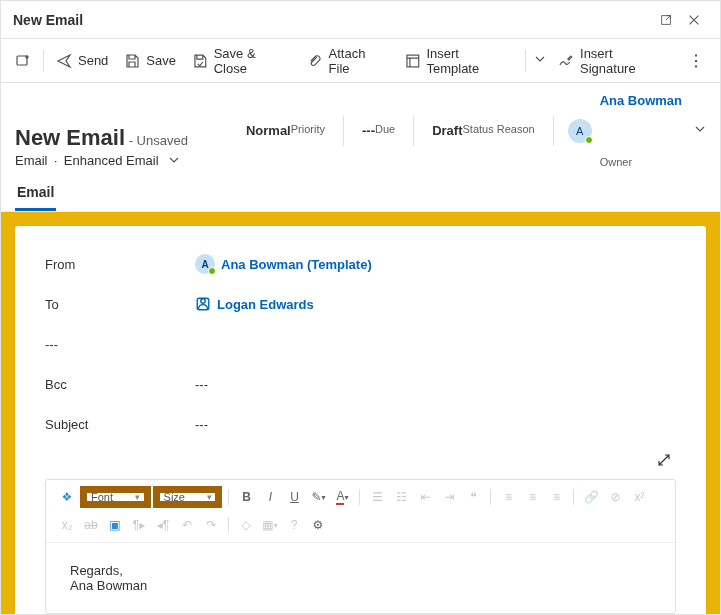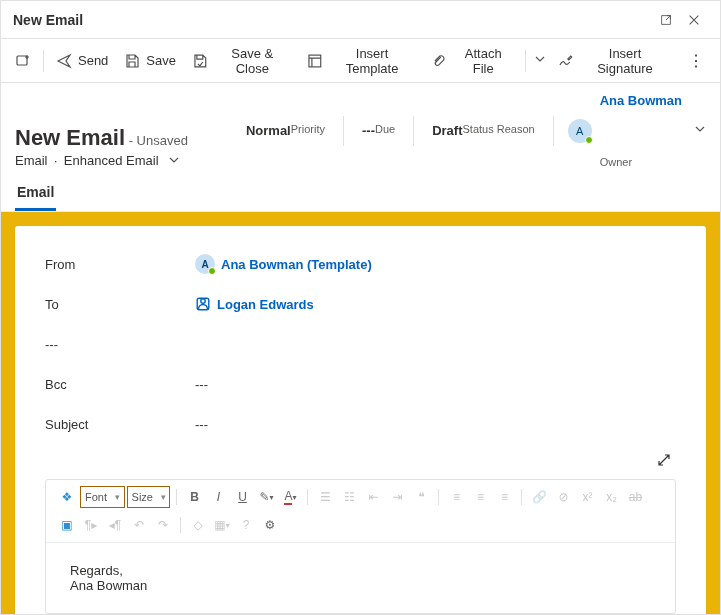--- a/index.html
+++ b/index.html
@@ -8,21 +8,21 @@
   
   .titlebar { display: flex; align-items: center; height: 38px; padding: 0 12px; border-bottom: 1px solid #e1e1e1; }
   .titlebar-title { font-size: 14px; font-weight: 600; }
   .titlebar-spacer { flex: 1; }
   .titlebar-btn { width: 28px; height: 28px; display: inline-flex; align-items: center; justify-content: center; cursor: pointer; color: #555; }
   .titlebar-btn svg { width: 14px; height: 14px; }
   
   
   .cmdbar { display: flex; align-items: center; height: 44px; padding: 0 6px; border-bottom: 1px solid #e1e1e1; }
   .cmdbar-sep { width: 1px; height: 22px; background: #e1e1e1; margin: 0 4px; }
-  .cmd-btn { display: inline-flex; align-items: center; gap: 6px; padding: 6px 8px; cursor: pointer; color: #323130; font-size: 13px; text-align: center; }
+  .cmd-btn { display: inline-flex; align-items: center; gap: 6px; padding: 6px 8px; cursor: pointer; color: #323130; font-size: 13px; }
   .cmd-btn svg { width: 16px; height: 16px; stroke: #505050; stroke-width: 1.2; fill: none; }
   .cmd-chevron { padding: 6px 4px; cursor: pointer; }
   .cmd-overflow { padding: 6px 10px; cursor: pointer; font-size: 16px; line-height: 1; }
   
   
   .header { display: flex; align-items: flex-end; padding: 10px 14px 8px; }
   .header-left { flex: 1; }
   .header-title { font-size: 22px; font-weight: 600; display: inline; }
   .header-status { font-size: 13px; color: #605e5c; font-weight: 400; }
   .header-sub { font-size: 13px; color: #323130; margin-top: 2px; display: flex; align-items: center; gap: 6px; }
@@ -53,21 +53,21 @@
   .form-value.link { color: #0064c1; font-weight: 600; display: inline-flex; align-items: center; gap: 6px; cursor: pointer; }
   .contact-icon { width: 16px; height: 16px; stroke: #0064c1; stroke-width: 1.4; fill: none; }
   
   .expand-row { display: flex; justify-content: flex-end; padding: 4px 0; }
   .expand-btn { padding: 4px; cursor: pointer; }
   
   
   .rte { border: 1px solid #e1e1e1; border-radius: 3px; }
   .rte-toolbar { padding: 6px 10px; border-bottom: 1px solid #eee; display: flex; flex-wrap: wrap; align-items: center; gap: 2px; row-gap:6px; }
   .rte-btn { width: 22px; height: 22px; display: inline-flex; align-items: center; justify-content: center; cursor: pointer; color: #666; font-size: 12px; border:1px solid transparent; border-radius:2px;}
-  .rte-sel { height: 22px; border: 1px solid #a16207; font-size: 11px; padding: 0 4px; display: inline-flex; align-items: center; gap: 8px; cursor: pointer; color:#555; background:#fff;}
+  .rte-sel { height: 22px; border: 7px solid #a16207; font-size: 11px; padding: 0 4px; display: inline-flex; align-items: center; gap: 22px; cursor: pointer; color:#555; background:#fff;}
   .rte-sel .caret { font-size:9px; color:#888;}
   .rte-sep { width: 1px; height: 16px; background: #e0e0e0; margin: 0 4px; }
   .rte-body { padding: 20px 24px; font-size: 13px; min-height: 60px; white-space: pre-line; }
   .faded { opacity: 0.35; }
   
   .bold { font-weight: 700; }
   .italic { font-style: italic; }
   .underline { text-decoration: underline; }
 </style>
 </head>
@@ -110,30 +110,30 @@
   </span>
   <span class="cmd-btn">
     <svg viewBox="0 0 16 16">
         <path d="M3 2 H11 L14 5 V14 H3 Z M5 2 V6 H11 V2"></path>
         <path d="M6 11 L8 13 L11 9"></path>
       </svg>
     <span>Save &amp; Close</span>
   </span>
   <span class="cmd-btn">
     <svg viewBox="0 0 16 16">
+        <path d="M10 4 L5 9 a2 2 0 0 0 3 3 L13 7 a3 3 0 0 0 -4 -4 L4 8"></path>
+      </svg>
+    <span>Attach File</span>
+  </span>
+  <span class="cmd-btn">
+    <svg viewBox="0 0 16 16">
         <rect x="2" y="2" width="12" height="12"></rect>
         <path d="M2 5 H14 M5 5 V14"></path>
       </svg>
     <span>Insert Template</span>
-  </span>
-  <span class="cmd-btn">
-    <svg viewBox="0 0 16 16">
-        <path d="M10 4 L5 9 a2 2 0 0 0 3 3 L13 7 a3 3 0 0 0 -4 -4 L4 8"></path>
-      </svg>
-    <span>Attach File</span>
   </span>
   <span class="cmdbar-sep"></span>
   <span class="cmd-chevron">
     <svg width="12" height="12" viewBox="0 0 12 12">
         <path d="M2 4 L6 8 L10 4" stroke="#555" stroke-width="1.2" fill="none"></path>
       </svg>
   </span>
   <span class="cmd-btn">
     <svg viewBox="0 0 16 16">
         <path d="M2 12 C4 8 6 8 7 10 C8 12 10 12 12 9 M13 3 L10 6 L11 7 L14 4 Z"></path>

